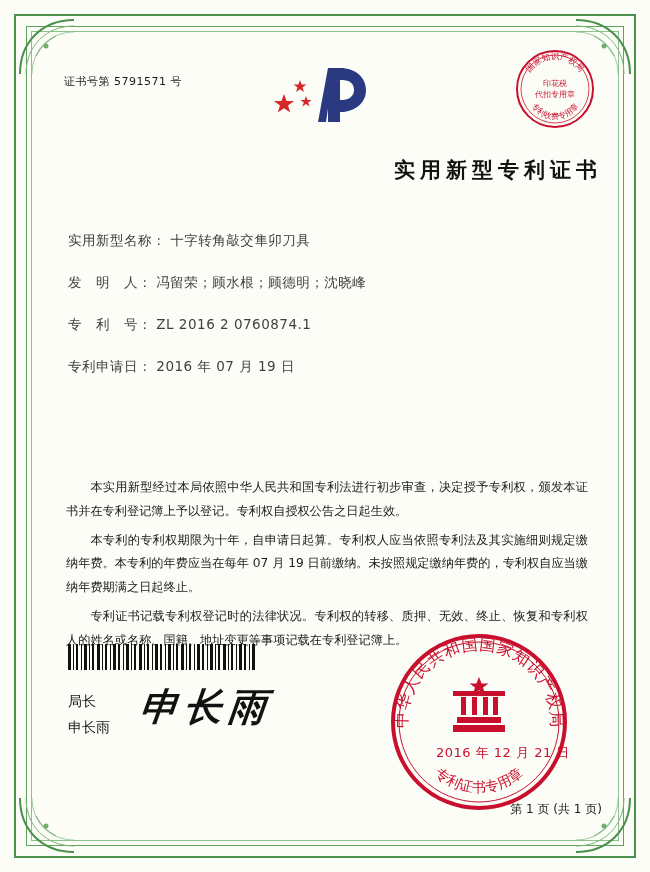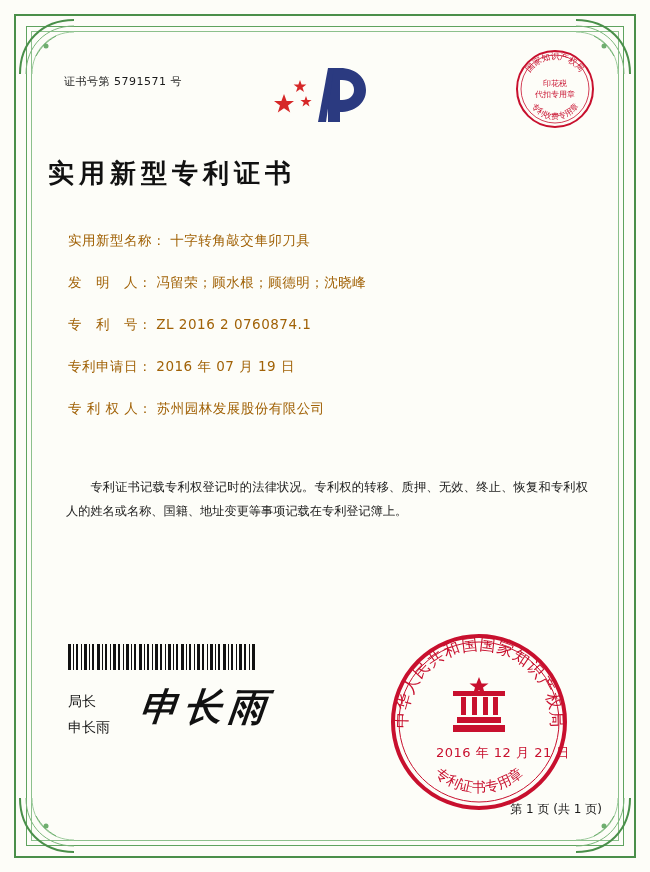--- a/index.html
+++ b/index.html
@@ -96,38 +96,38 @@
     top: 4px;
     width: 82px;
     height: 82px;
   }
 
   .title {
     position: absolute;
     left: 0;
     right: 0;
     top: 112px;
-    text-align: left;
+    text-align: right;
     font-family: "DejaVu Serif", "Liberation Serif", serif;
-    font-size: 26px;
+    font-size: 21px;
     font-weight: bold;
     letter-spacing: 5px;
     color: #111;
   }
 
   .fields {
     position: absolute;
     left: 20px;
     right: 10px;
     top: 188px;
   }
   .field-row {
     font-size: 13.5px;
     margin-bottom: 24px;
-    color: #a16207;
+    color: #404040;
     white-space: nowrap;
   }
   .field-label {
     display: inline-block;
     letter-spacing: 0.5px;
   }
   .field-value {
     display: inline-block;
     letter-spacing: 0.5px;
   }
@@ -293,27 +293,25 @@
         <span class="field-value">冯留荣；顾水根；顾德明；沈晓峰</span>
       </div>
       <div class="field-row">
         <span class="field-label">专　利　号：</span>
         <span class="field-value">ZL 2016 2 0760874.1</span>
       </div>
       <div class="field-row">
         <span class="field-label">专利申请日：</span>
         <span class="field-value">2016 年 07 月 19 日</span>
       </div>
-      <div class="field-row">
-        <span class="field-label">专 利 权 人：</span>
-        <span class="field-value">苏州园林发展股份有限公司</span>
-      </div>
     </div>
 
     <div class="paragraphs">
+      <p>本实用新型经过本局依照中华人民共和国专利法进行初步审查，决定授予专利权，颁发本证书并在专利登记簿上予以登记。专利权自授权公告之日起生效。</p>
+      <p>本专利的专利权期限为十年，自申请日起算。专利权人应当依照专利法及其实施细则规定缴纳年费。本专利的年费应当在每年 07 月 19 日前缴纳。未按照规定缴纳年费的，专利权自应当缴纳年费期满之日起终止。</p>
       <p>专利证书记载专利权登记时的法律状况。专利权的转移、质押、无效、终止、恢复和专利权人的姓名或名称、国籍、地址变更等事项记载在专利登记簿上。</p>
     </div>
 
     <div class="barcode">
       <svg width="190" height="26" viewBox="0 0 190 26">
         <rect x="0" y="0" width="3" height="26" fill="#111"></rect>
         <rect x="5" y="0" width="1" height="26" fill="#111"></rect>
         <rect x="8" y="0" width="2" height="26" fill="#111"></rect>
         <rect x="13" y="0" width="1" height="26" fill="#111"></rect>
         <rect x="16" y="0" width="3" height="26" fill="#111"></rect>

